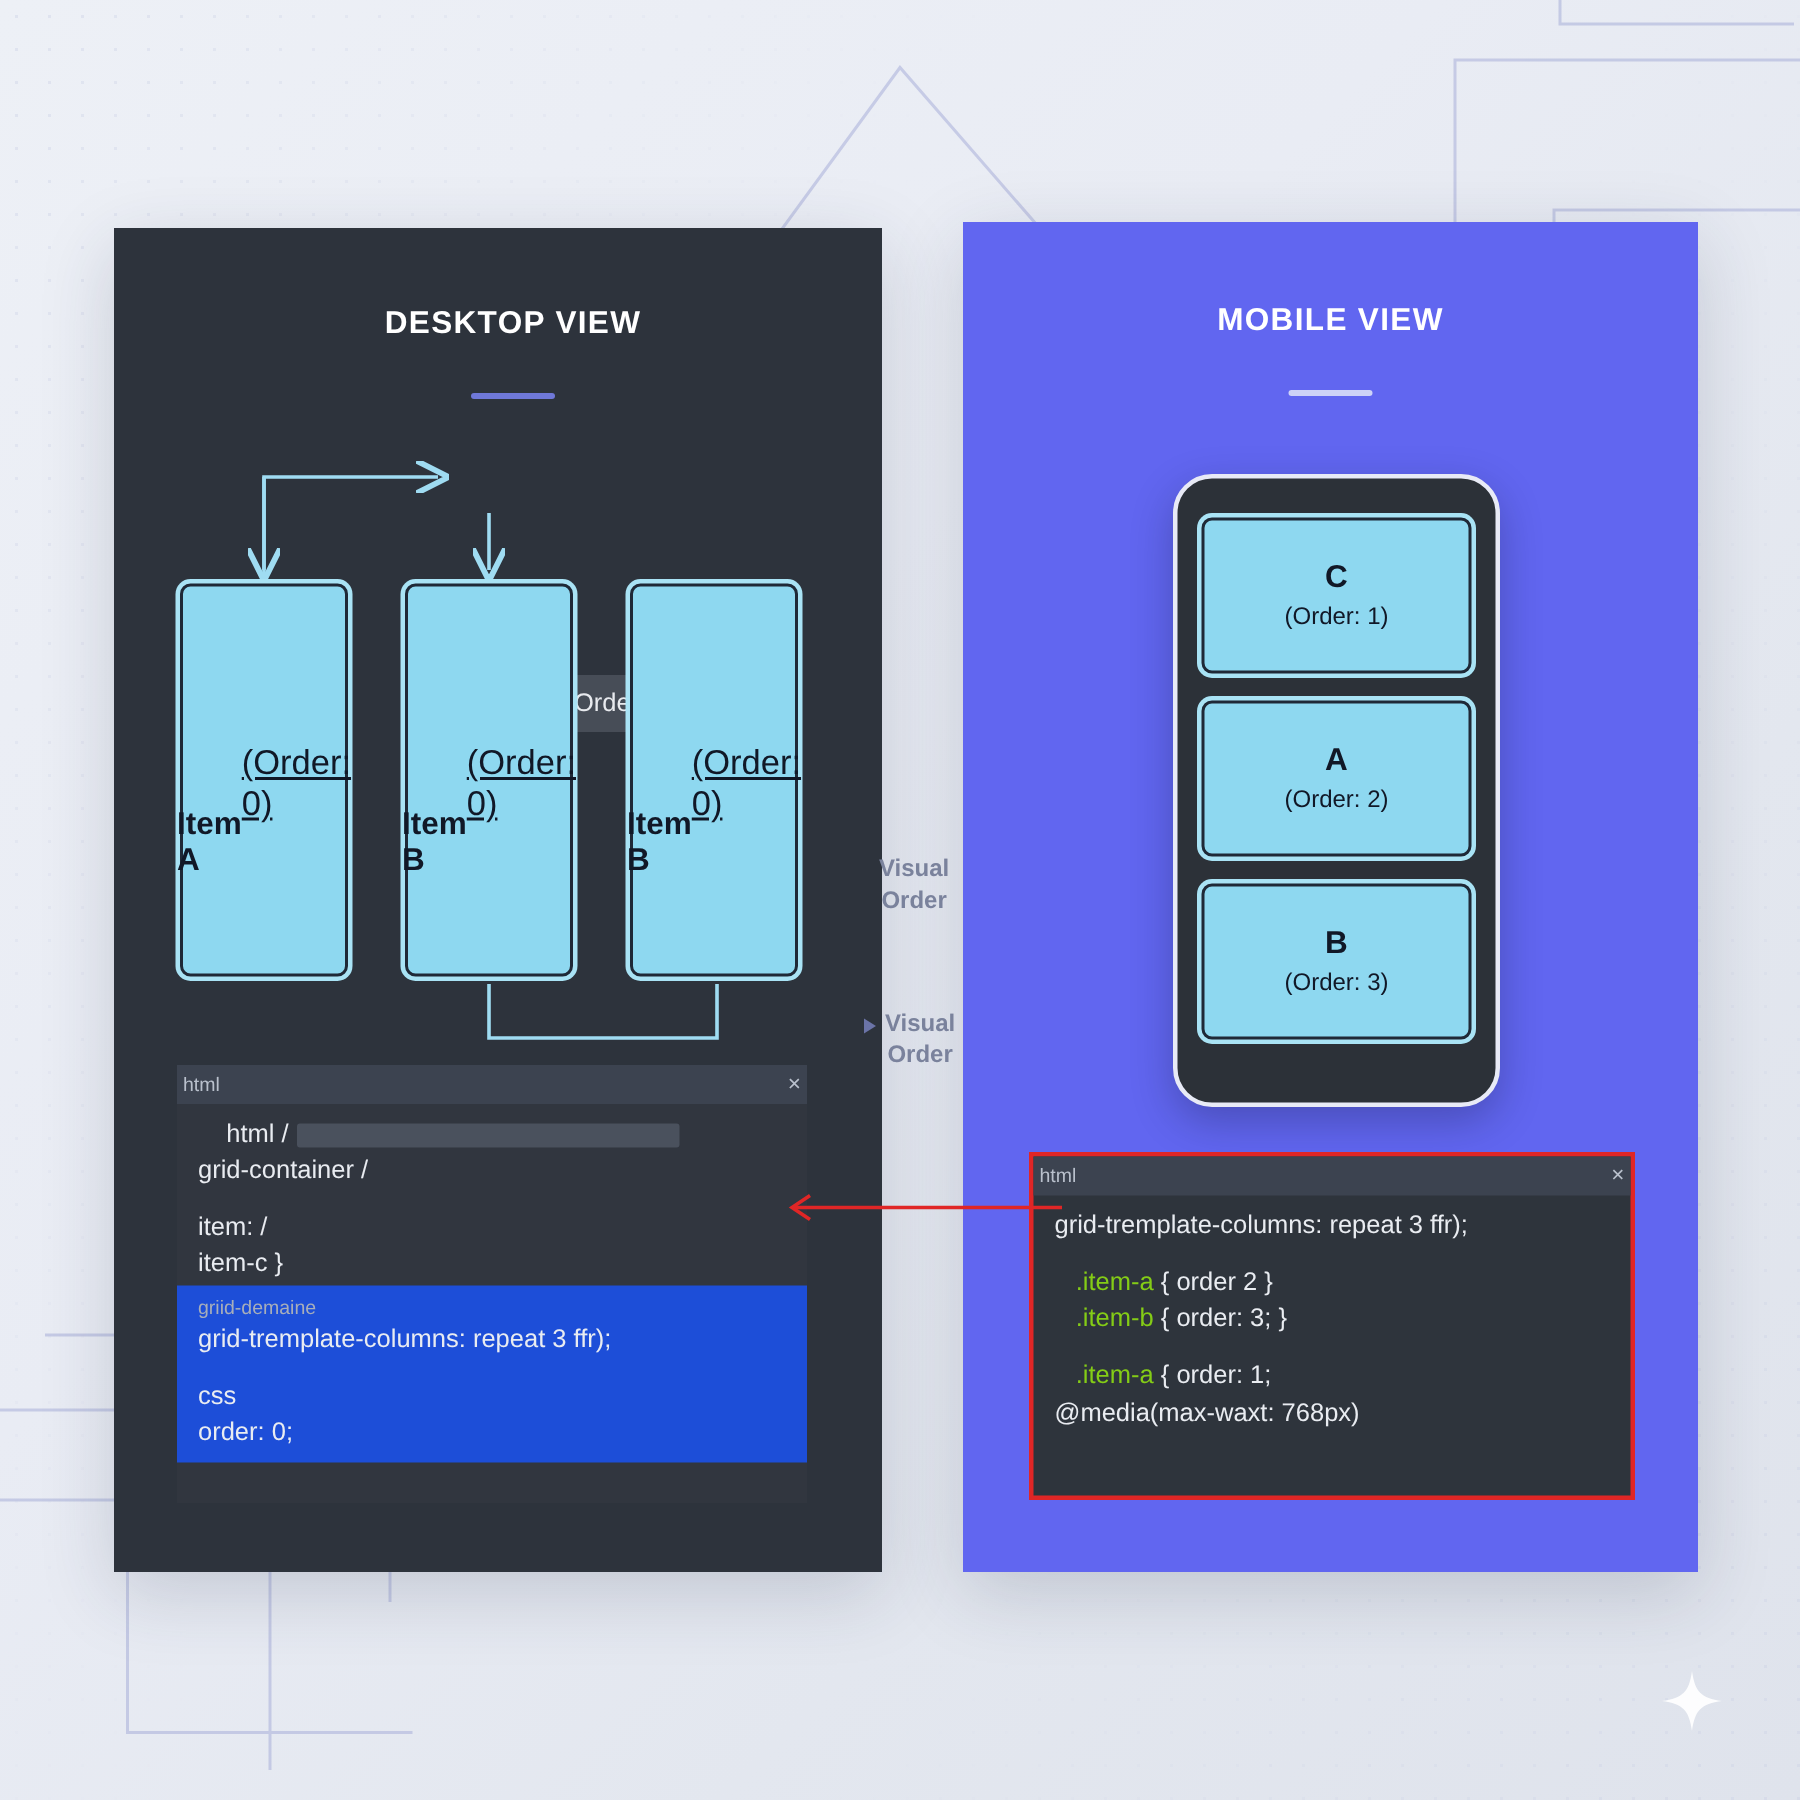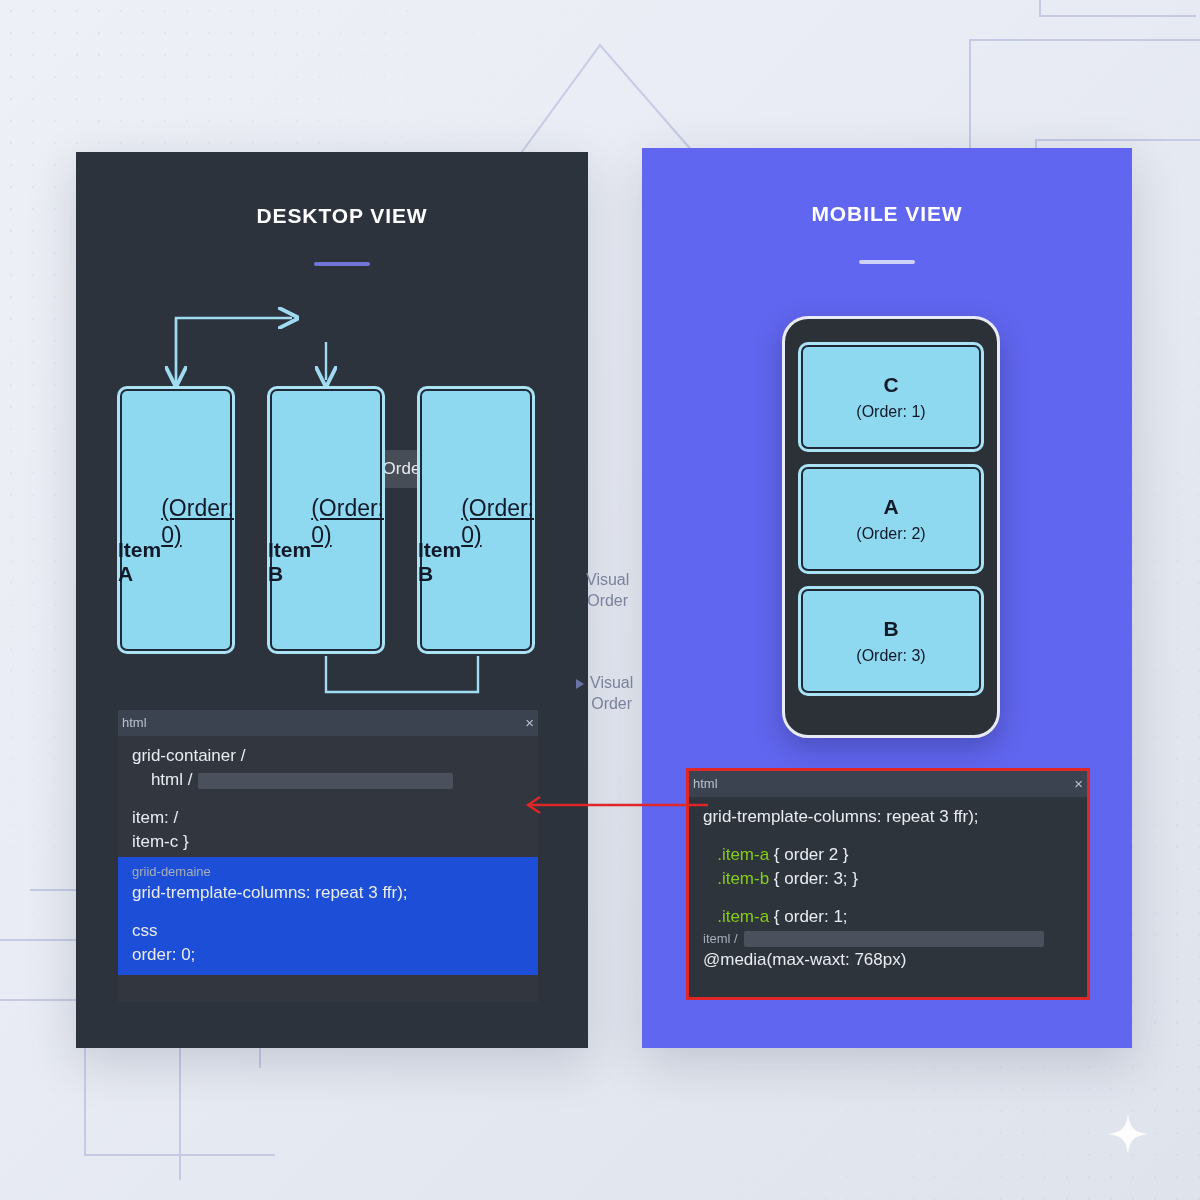--- a/index.html
+++ b/index.html
@@ -145,20 +145,21 @@
   .mcard-order { font-size: 16px; margin-top: 6px; }
 
   
   .visual-label {
     position: absolute;
     color: #7a829c;
     font-size: 16px;
     line-height: 1.3;
     text-align: center;
     white-space: pre;
+    font-weight: bold;
   }
   #visual-label-1 { left: 586px; top: 570px; }
   #visual-label-2 { left: 590px; top: 673px; }
   .mid-caret {
     position: absolute; left: 576px; top: 679px;
     width: 0; height: 0;
     border-left: 8px solid #6b74a8;
     border-top: 5px solid transparent;
     border-bottom: 5px solid transparent;
   }
@@ -225,22 +226,22 @@
       <div class="item-order">(Order: 0)</div>
     </div>
   </div>
 
   <div class="code-panel" id="desktop-code">
     <div class="code-head">
       <span class="code-head-label">html</span>
       <span class="code-close">×</span>
     </div>
     <div class="code-body">
+      <div class="code-line"><span>    html /</span><span class="redact" style="width:255px"></span></div>
       <div class="code-line">grid-container /</div>
-      <div class="code-line"><span>    html /</span><span class="redact" style="width:255px"></span></div>
       <div class="code-line blank"></div>
       <div class="code-line">item: /</div>
       <div class="code-line">item-c }</div>
       <div class="code-section">
         <div class="code-line dim">griid-demaine</div>
         <div class="code-line">grid-tremplate-columns: repeat 3 ffr);</div>
         <div class="code-line blank"></div>
         <div class="code-line">css</div>
         <div class="code-line">order: 0;</div>
       </div>
@@ -278,21 +279,20 @@
       <span class="code-head-label">html</span>
       <span class="code-close">×</span>
     </div>
     <div class="code-body">
       <div class="code-line">grid-tremplate-columns: repeat 3 ffr);</div>
       <div class="code-line blank"></div>
       <div class="code-line">   <span class="code-sel">.item-a</span><span> { order 2 }</span></div>
       <div class="code-line">   <span class="code-sel">.item-b</span><span> { order: 3; }</span></div>
       <div class="code-line blank"></div>
       <div class="code-line">   <span class="code-sel">.item-a</span><span> { order: 1;</span></div>
-      <div class="code-line dim"><span>iteml /</span><span class="redact" style="width:300px"></span></div>
       <div class="code-line">@media(max-waxt: 768px)</div>
     </div>
   </div>
 
   <svg id="red-arrow" viewBox="0 0 190 30">
     <g stroke="#e02626" stroke-width="2.4" fill="none">
       <line x1="188" y1="15" x2="10" y2="15"></line>
       <polyline points="20,7 8,15 20,23"></polyline>
     </g>
   </svg>

